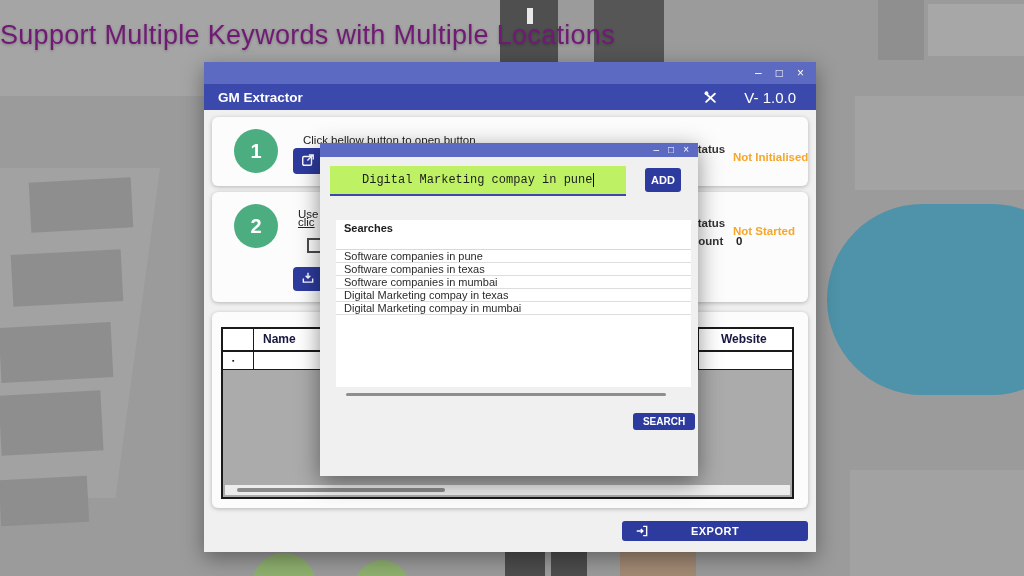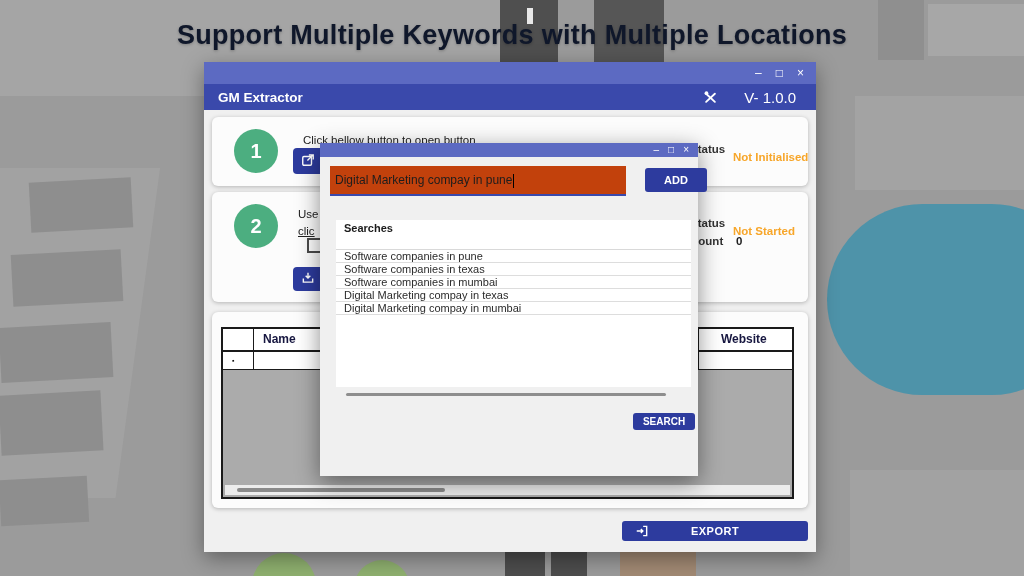--- a/index.html
+++ b/index.html
@@ -26,22 +26,22 @@
   .pond { left:827px; top:204px; width:260px; height:191px; background:#4e93a9; border-radius:96px; }
   .road-b1 { left:505px; top:540px; width:40px; height:36px; background:#4d4d4d; }
   .road-b2 { left:551px; top:540px; width:36px; height:36px; background:#4d4d4d; }
   .tan { left:620px; top:543px; width:76px; height:33px; background:#a28a74; }
   .tree { background:#8fb06f; border-radius:50%; }
   .t1 { left:252px; top:553px; width:64px; height:64px; }
   .t2 { left:354px; top:560px; width:56px; height:56px; }
   .block-br { left:850px; top:470px; width:174px; height:106px; background:#a2a2a2; }
 
   
-  .heading { position:absolute; left:0; right:0; top:20px; text-align:center; color:#0f172a;
-    font-size:27px; font-weight:700; letter-spacing:.3px; text-shadow:0 1px 3px rgba(0,0,0,.25); }
+  .heading { position:absolute; left:0; right:0; top:20px; color:#701a75;
+    font-size:27px; font-weight:400; letter-spacing:.3px; text-shadow:0 1px 3px rgba(0,0,0,.25); }
 
   
   .win { position:absolute; box-shadow:0 6px 20px rgba(0,0,0,.38); }
   .main-win { left:204px; top:62px; width:612px; height:490px; background:#f0f0f0; z-index:5; }
   .dlg-win { left:320px; top:143px; width:378px; height:333px; background:#f0f0f0; z-index:20; box-shadow:0 6px 22px rgba(0,0,0,.45); }
 
   .bar-light { background:#5c6ac2; display:flex; align-items:center; justify-content:flex-end; color:#fff; }
   .main-win .bar-light { height:22px; gap:14px; padding-right:12px; font-size:12px; }
   .dlg-win  .bar-light { height:14px; gap:9px; padding-right:9px; font-size:10px; }
   .winctl { cursor:default; line-height:1; }
@@ -59,21 +59,21 @@
   .panel { position:absolute; background:#fcfcfc; border-radius:6px; box-shadow:0 1px 4px rgba(0,0,0,.25); }
   .p-step1 { left:8px; top:7px; width:596px; height:69px; }
   .p-step2 { left:8px; top:82px; width:596px; height:110px; }
   .p-table { left:8px; top:202px; width:596px; height:196px; }
 
   .circle { position:absolute; left:22px; top:12px; width:44px; height:44px; border-radius:50%;
     background:#4cae80; color:#fff; font-size:20px; font-weight:bold; display:flex; align-items:center; justify-content:center; }
   .instr { position:absolute; font-size:11.5px; color:#222; white-space:nowrap; }
   .i1 { left:91px; top:17px; }
   .frag1 { left:86px; top:16px; }
-  .frag2 { left:86px; top:33px;text-decoration:underline; }
+  .frag2 { left:86px; top:24px;text-decoration:underline; }
 
   .btn-blue { background:#2d3b9e; border:none; border-radius:4px; color:#fff; cursor:pointer;
     display:flex; align-items:center; }
   .openbtn { position:absolute; left:81px; top:31px; width:90px; height:26px; padding-left:8px; }
   .scrapebtn { position:absolute; left:81px; top:75px; width:86px; height:24px; padding-left:8px; }
   .chk { position:absolute; left:95px; top:46px; width:15px; height:15px; background:#fff; border:2px solid #4a4a4a; }
 
   .statlbl { position:absolute; font-size:11.5px; font-weight:600; color:#333; white-space:nowrap; }
   .statval { position:absolute; font-size:11.5px; font-weight:600; color:#f7a62a; white-space:nowrap;margin-top:8px; }
   .s1l { left:478px; top:26px; } .s1v { left:521px; top:26px; }
@@ -93,24 +93,24 @@
   .rowmark { font-size:7px; color:#111; line-height:17px; padding-left:9px; display:block; }
   .hscroll { position:absolute; left:2px; right:2px; bottom:2px; height:10px; background:#ececec; }
   .hthumb { position:absolute; left:12px; top:3px; width:208px; height:4px; background:#8a8a8a; border-radius:2px; }
 
   .exportbtn { position:absolute; left:418px; top:411px; width:186px; height:20px; border-radius:3px;
     justify-content:center; font-size:11px; font-weight:bold; letter-spacing:.5px; position:absolute; }
   .exporticon { position:absolute; left:13px; top:3px; display:flex; }
 
   
   .dbody { position:relative; width:100%; height:292px; }
-  .field { position:absolute; left:10px; top:9px; width:296px; height:30px; background:#c2410c;
-    border-bottom:2px solid #3a49ab; font-size:12px; color:#1d1d1d; padding-left:5px; line-height:28px; white-space:nowrap; cursor:text; }
+  .field { position:absolute; left:10px; top:9px; width:296px; height:30px; background:#bef264;
+    border-bottom:2px solid #3a49ab; font-size:12px; color:#1d1d1d; padding-left:32px; line-height:28px; white-space:nowrap; cursor:text;font-family:Liberation Mono, monospace; }
   .caret { display:inline-block; width:1px; height:14px; background:#000; vertical-align:middle; margin-left:1px; }
-  .addbtn { position:absolute; left:325px; top:11px; width:62px; height:24px; justify-content:center; font-size:11px; font-weight:bold; border-radius:3px; }
+  .addbtn { position:absolute; left:325px; top:11px; width:36px; height:24px; justify-content:center; font-size:11px; font-weight:bold; border-radius:3px; }
   .slist { position:absolute; left:16px; top:63px; width:355px; height:167px; background:#fff; font-size:11px; overflow:hidden; }
   .slist-head { font-weight:bold; color:#1c1c1c; padding:2px 0 15px 8px; border-bottom:1px solid #d9d9d9; }
   .slist-item { color:#2b2b2b; padding-left:8px; height:13px; line-height:12px; border-bottom:1px solid #ddd; cursor:default; }
   .hline { position:absolute; left:26px; top:236px; width:320px; height:3px; background:#8e8e8e; border-radius:2px; }
   .searchbtn { position:absolute; left:313px; top:256px; width:62px; height:17px; justify-content:center; font-size:10px; font-weight:bold; border-radius:3px; }
 </style>
 </head>
 <body>
 
 <div class="stage">

